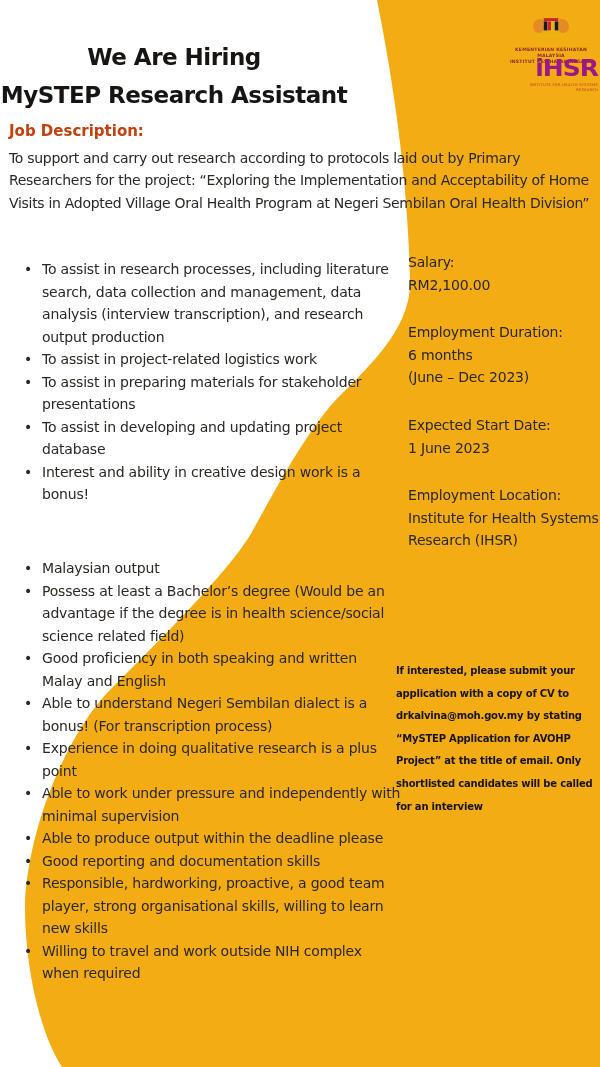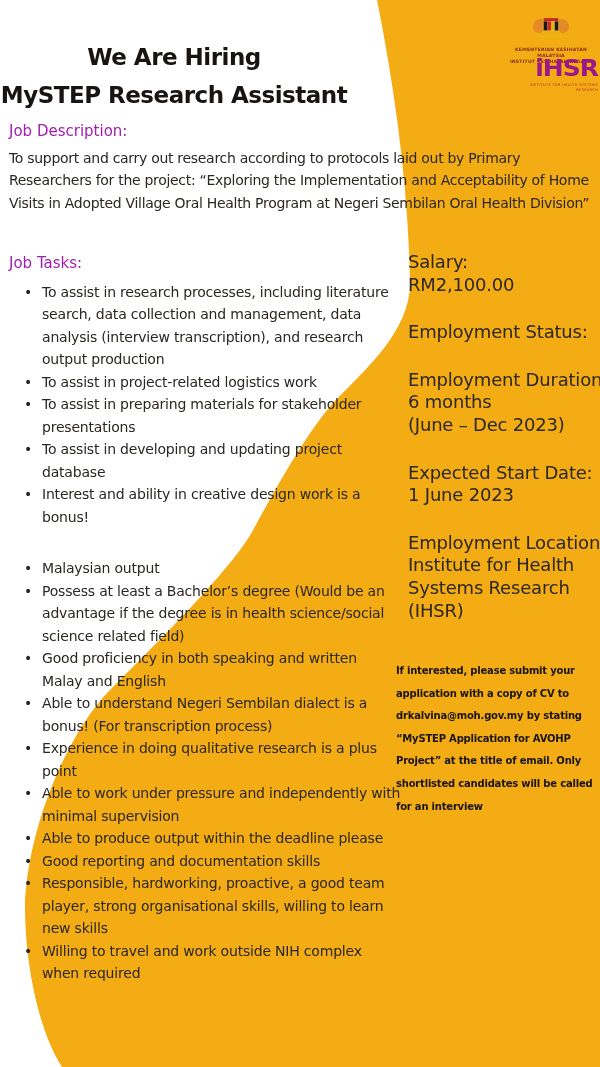--- a/index.html
+++ b/index.html
@@ -24,34 +24,34 @@
     color:#8c2b1b;letter-spacing:0.2px;
   }
   .ihsr-logo{top:56px;left:510px;width:88px;text-align:right;}
   .ihsr-text{
     font-weight:800;font-size:25px;line-height:26px;color:#9B1889;
     letter-spacing:-1px;transform:scaleY(0.92);
   }
   .ihsr-caption{margin-top:1px;font-size:3.6px;line-height:4.5px;color:#b9332a;letter-spacing:0.3px;}
 
   
-  h2.sect{font-size:15px;font-weight:400;margin:0;line-height:22.5px;color:#a21caf;}
+  h2.sect{font-size:15px;font-weight:700;margin:0;line-height:22.5px;color:#c2410c;}
   .body-text{font-size:14px;line-height:22.5px;letter-spacing:-0.3px;margin:4px 0 0 0;}
 
   
   .jobdesc{top:120px;left:9px;width:584px;}
   .jobtasks{top:252px;left:9px;width:392px;}
   .recruit{top:551px;left:9px;width:392px;}
   ul.blist{list-style:none;margin:6px 0 0 0;padding:0;}
   ul.blist li{display:flex;margin:0;font-size:14px;line-height:22.5px;letter-spacing:-0.2px;}
   ul.blist .dot{width:18px;margin-left:15px;flex:0 0 auto;text-align:left;}
   ul.blist .txt{flex:1 1 auto;}
 
   
-  .details{top:251px;left:408px;width:192px;font-size:18px;line-height:22.6px;letter-spacing:-0.2px;}
+  .details{top:251px;left:408px;width:192px;font-size:14px;line-height:22.6px;letter-spacing:-0.2px;}
   .detail{margin-bottom:25px;}
   .detail .dlabel{white-space:nowrap;}
 
   
   .applynote{
     top:660px;left:396px;width:202px;text-align:left;
     font-size:10px;line-height:22.6px;font-weight:700;color:#181410;letter-spacing:-0.2px;
   }
 </style>
 </head>
@@ -104,21 +104,20 @@
     <div class="ihsr-text">iHSR</div>
     <div class="ihsr-caption">INSTITUTE FOR HEALTH SYSTEMS RESEARCH</div>
   </div>
 
   <section class="layer jobdesc">
     <h2 class="sect">Job Description:</h2>
     <p class="body-text">To support and carry out research according to protocols laid out by Primary Researchers for the project: “Exploring the Implementation and Acceptability of Home Visits in Adopted Village Oral Health Program at Negeri Sembilan Oral Health Division”</p>
   </section>
 
   <section class="layer jobtasks">
-    <h2 class="sect">Job Tasks:</h2>
     <ul class="blist">
       <li>
           <span class="dot">•</span>
           <span class="txt">To assist in research processes, including literature search, data collection and management, data analysis (interview transcription), and research output production</span>
         </li>
       <li>
           <span class="dot">•</span>
           <span class="txt">To assist in project-related logistics work</span>
         </li>
       <li>
@@ -180,21 +179,20 @@
         </li>
     </ul>
   </section>
 
   <aside class="layer details">
     <div class="detail">
       <div class="dlabel">Salary:</div>
       <div class="dline">RM2,100.00</div>
     </div>
     <div class="detail">
-      <div class="dlabel">Employment Status:</div>
     </div>
     <div class="detail">
       <div class="dlabel">Employment Duration:</div>
       <div class="dline">6 months</div>
       <div class="dline">(June – Dec 2023)</div>
     </div>
     <div class="detail">
       <div class="dlabel">Expected Start Date:</div>
       <div class="dline">1 June 2023</div>
     </div>

